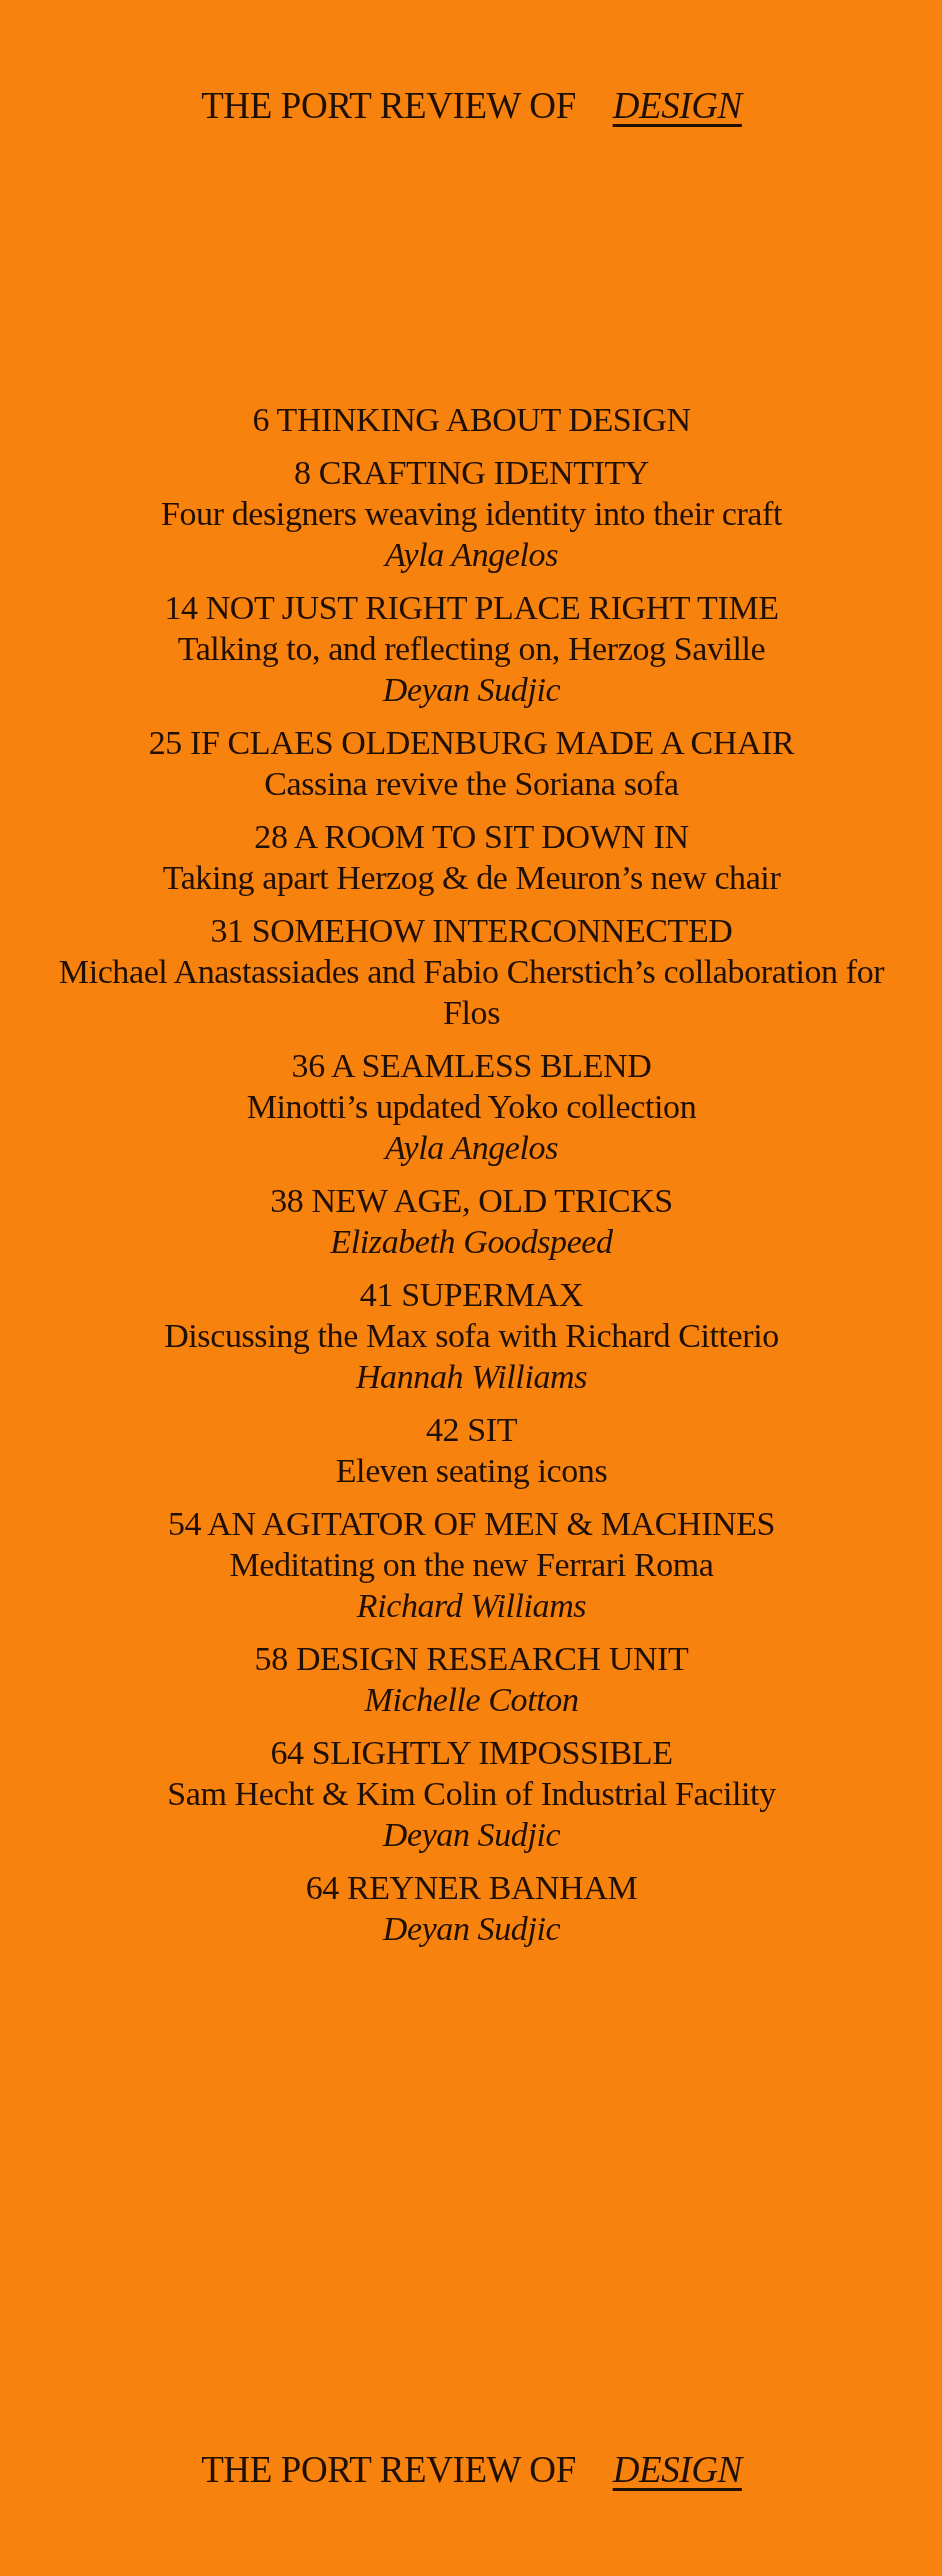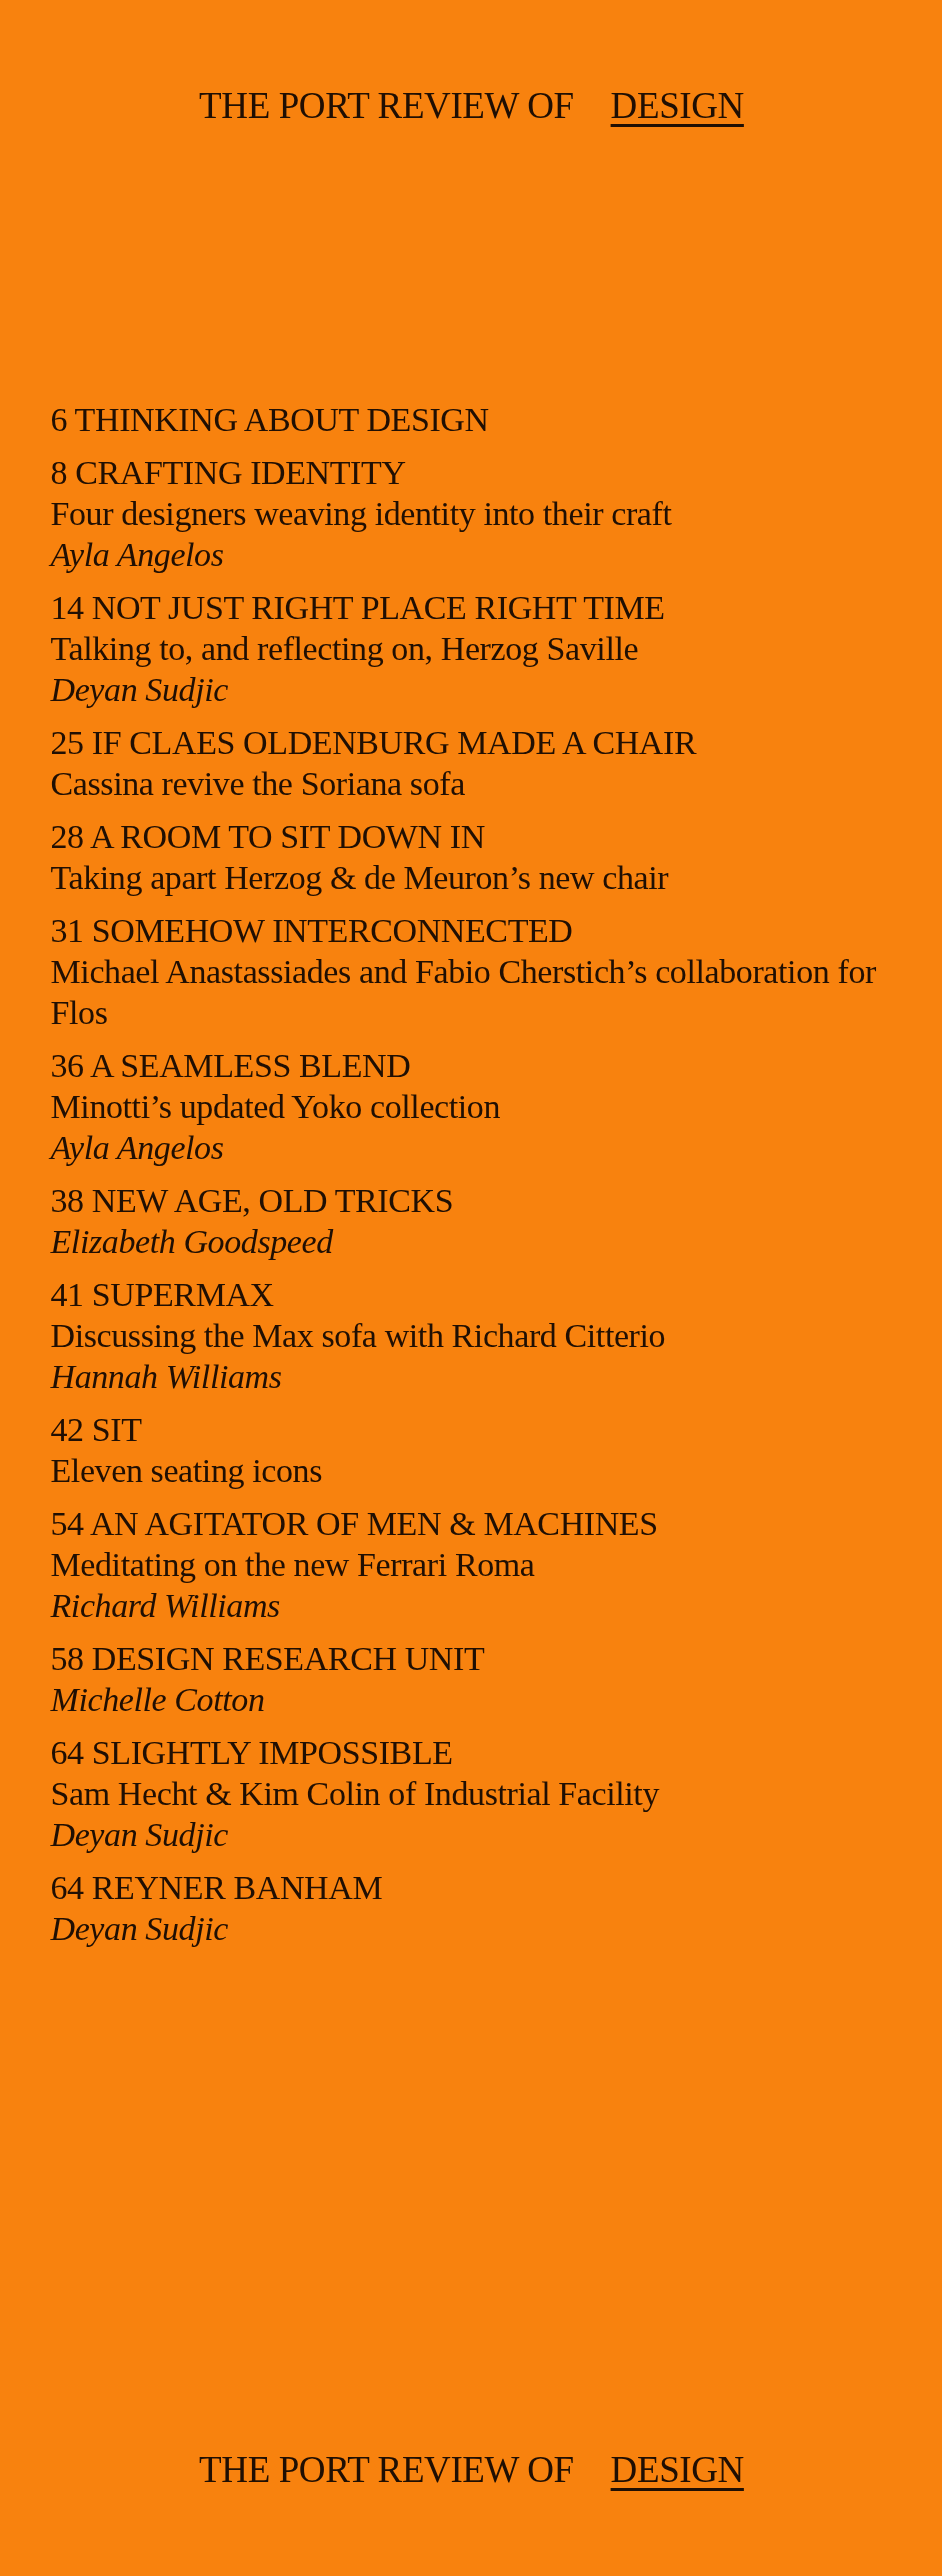--- a/index.html
+++ b/index.html
@@ -22,34 +22,35 @@
     right: 0;
     text-align: center;
     font-size: 37px;
     line-height: 1;
     letter-spacing: -0.4px;
     white-space: nowrap;
   }
   .masthead.top    { top: 87px; }
   .masthead.bottom { top: 2451px; }
   .design-link {
+    font-style: italic;
     color: inherit;
     text-decoration: underline;
     text-decoration-thickness: 2.6px;
     text-underline-offset: 6px;
     cursor: pointer;
     margin-left: 28px;
   }
   
   .toc {
     position: absolute;
     top: 399px;
     left: 0;
     right: 0;
-    text-align: left;
+    text-align: center;
   }
   .entry {
     margin: 0 auto 12px auto;
     max-width: 842px;
   }
   .line {
     font-size: 34px;
     line-height: 41px;
     letter-spacing: -0.4px;
   }

